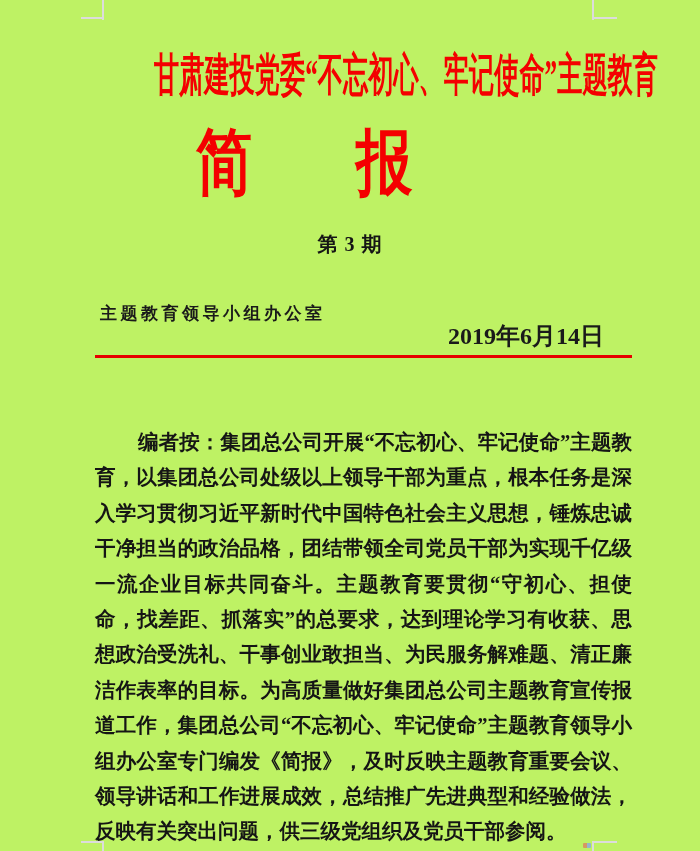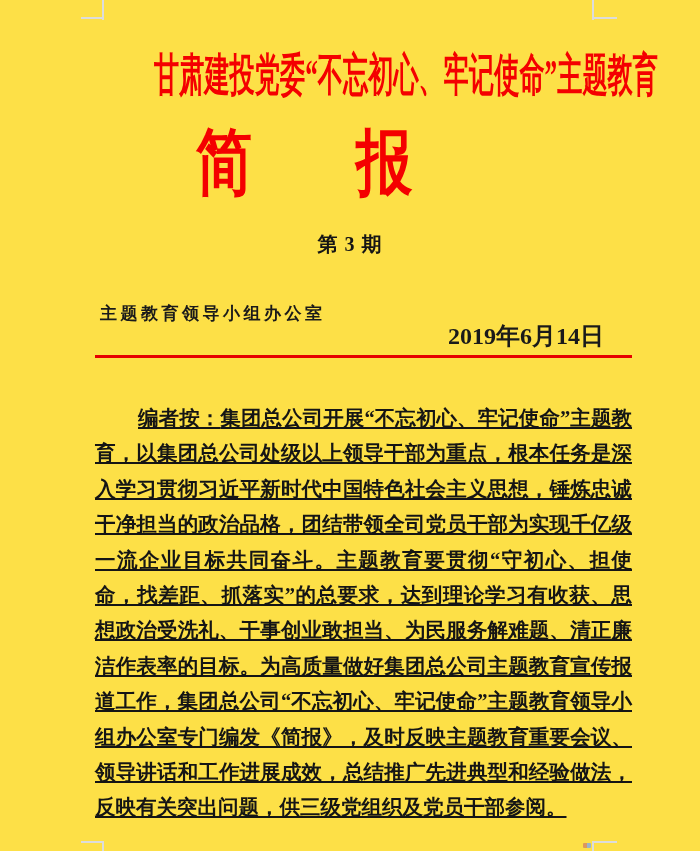--- a/index.html
+++ b/index.html
@@ -1,20 +1,20 @@
 <!DOCTYPE html>
 <html><head>
 <meta charset="utf-8">
 <style>
   html, body { margin: 0; padding: 0; background: #ffffff; }
   .page {
     position: relative;
     width: 700px;
     height: 851px;
-    background: #fde047;
+    background: #bef264;
     overflow: hidden;
     font-family: "Liberation Serif", "DejaVu Serif", serif;
     margin: 0 auto;
   }
   
   .mark { position: absolute; background: #dcdcdc; }
   .mark-tl-v { left: 102px; top: 0;     width: 2px;  height: 20px; }
   .mark-tl-h { left: 81px;  top: 17px;  width: 23px; height: 2px; }
   .mark-tr-v { left: 592px; top: 0;     width: 2px;  height: 20px; }
   .mark-tr-h { left: 592px; top: 17px;  width: 25px; height: 2px; }
@@ -90,30 +90,29 @@
     margin-top: 36px;
   }
   .rule {
     position: absolute;
     top: 355px; left: 95px;
     width: 537px; height: 3px;
     background: #e60000;
   }
   .body-text {
     position: absolute;
-    top: 401px; left: 95px;
+    top: 425px; left: 95px;
     width: 537px;
     margin: 0;
     font-size: 20.5px;
     line-height: 35.4px;
     font-weight: bold;
     color: #151515;
     text-align: justify;
     text-indent: 43px;
-    text-decoration: underline;
   }
   .lead {
     font-family: "DejaVu Sans", "Liberation Sans", sans-serif;
     font-weight: 900;
   }
   .speck {
     position: absolute;
     left: 583px; top: 843px;
     width: 8px; height: 5px;
     border-radius: 1px;

